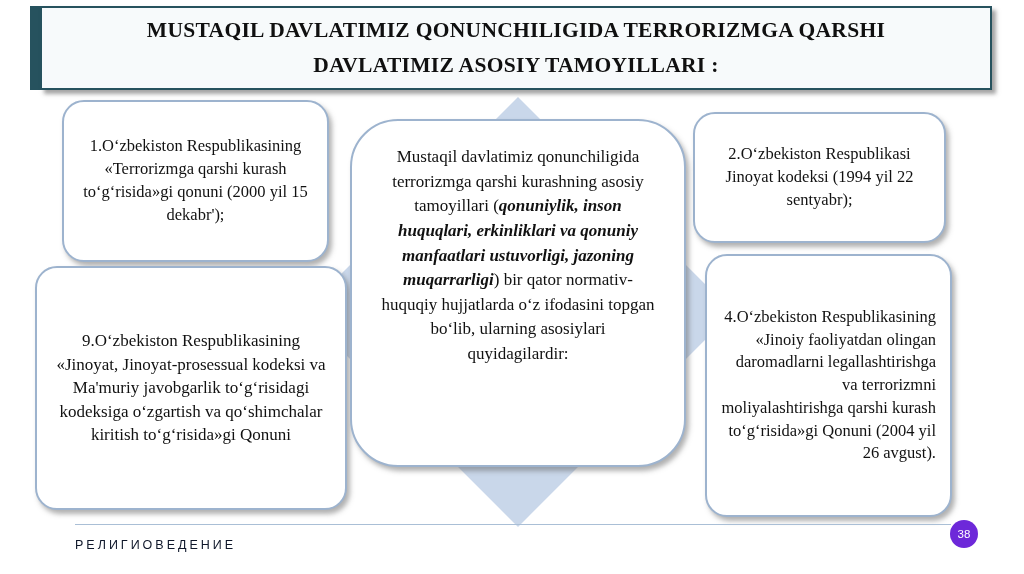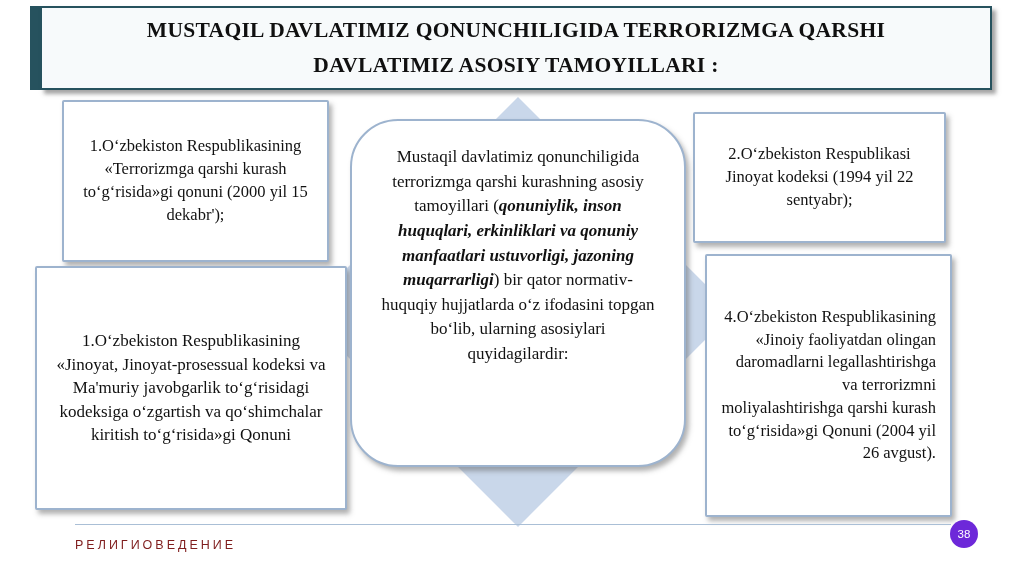--- a/index.html
+++ b/index.html
@@ -31,21 +31,21 @@
 
   
   .diamond {
     position:absolute; left:366px; top:160px; width:304px; height:304px;
     transform:rotate(45deg); background:#c9d7ea; z-index:1;
   }
 
   
   .bubble {
     position:absolute; background:#ffffff;
-    border:2px solid #9db3ce; border-radius:2px;
+    border:2px solid #9db3ce; border-radius:22px;
     box-shadow:3px 4px 5px rgba(100,100,100,0.5);
     display:flex; align-items:center; justify-content:center;
     text-align:center; padding:8px 14px;
     font-size:16.5px; line-height:1.38; color:#111111; z-index:2;
   }
   .box1 { left:62px;  top:100px; width:267px; height:162px; }
   .box2 { left:693px; top:112px; width:253px; height:131px;justify-content:flex-end; }
   .box3 { left:35px;  top:266px; width:312px; height:244px; font-size:17px; }
   .box4 { left:705px; top:254px; width:247px; height:263px;text-align:right; }
   .center-box {
@@ -57,21 +57,21 @@
   .emphasis { font-weight:bold; font-style:italic; }
 
   
   .footer-line {
     position:absolute; left:75px; top:524px; width:876px; height:0;
     border-top:1.5px solid #aabfd6; z-index:2;
   }
   .footer-label {
     position:absolute; left:75px; top:538px;
     font-family:"Liberation Sans", sans-serif;
-    font-size:12.5px; letter-spacing:3px; color:#7f1d1d; z-index:2;
+    font-size:12.5px; letter-spacing:3px; color:#0f172a; z-index:2;
   }
   .page-badge {
     position:absolute; left:950px; top:520px; width:28px; height:28px;
     border-radius:50%; background:#6d28d9; color:#ffffff;
     font-family:"Liberation Sans", sans-serif; font-size:11.5px;
     display:flex; align-items:center; justify-content:center; z-index:2;
   }
 </style>
 </head>
 <body>
@@ -89,21 +89,21 @@
 
   <div class="bubble box1">
     <div>1.Oʻzbekiston Respublikasining «Terrorizmga qarshi kurash toʻgʻrisida»gi qonuni (2000 yil 15 dekabr');</div>
   </div>
 
   <div class="bubble box2">
     <div>2.Oʻzbekiston Respublikasi Jinoyat kodeksi (1994 yil 22 sentyabr);</div>
   </div>
 
   <div class="bubble box3">
-    <div>1.Oʻzbekiston Respublikasining «Jinoyat, Jinoyat-prosessual kodeksi va Ma'muriy javobgarlik toʻgʻrisidagi kodeksiga oʻzgartish va qoʻshimchalar kiritish toʻgʻrisida»gi Qonuni</div>
+    <div>9.Oʻzbekiston Respublikasining «Jinoyat, Jinoyat-prosessual kodeksi va Ma'muriy javobgarlik toʻgʻrisidagi kodeksiga oʻzgartish va qoʻshimchalar kiritish toʻgʻrisida»gi Qonuni</div>
   </div>
 
   <div class="bubble box4">
     <div>4.Oʻzbekiston Respublikasining «Jinoiy faoliyatdan olingan daromadlarni legallashtirishga va terrorizmni moliyalashtirishga qarshi kurash toʻgʻrisida»gi Qonuni (2004 yil 26 avgust).</div>
   </div>
 
   <div class="bubble center-box">
     <div class="center-text"><span>Mustaqil davlatimiz qonunchiligida terrorizmga qarshi kurashning asosiy tamoyillari (</span><span class="emphasis">qonuniylik, inson huquqlari, erkinliklari va qonuniy manfaatlari ustuvorligi, jazoning muqarrarligi</span><span>) bir qator normativ-huquqiy hujjatlarda oʻz ifodasini topgan boʻlib, ularning asosiylari quyidagilardir:</span></div>
   </div>
 

